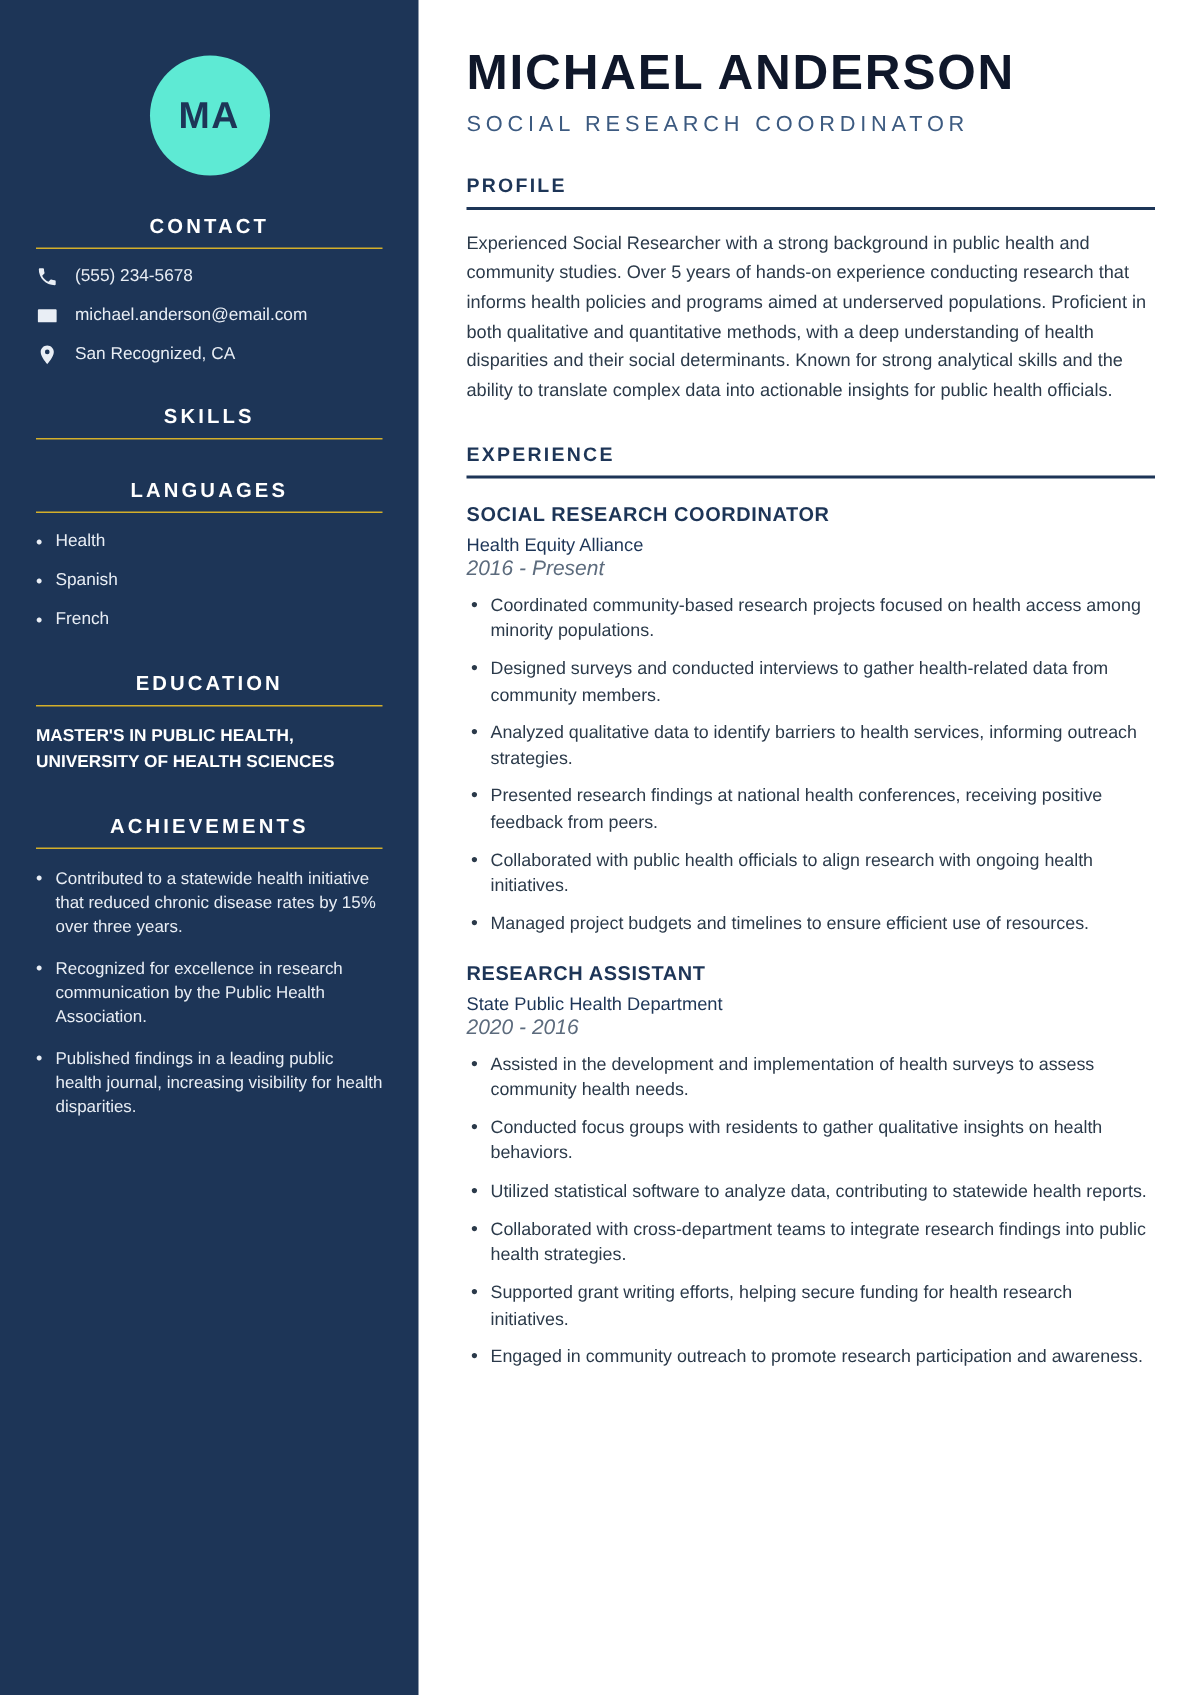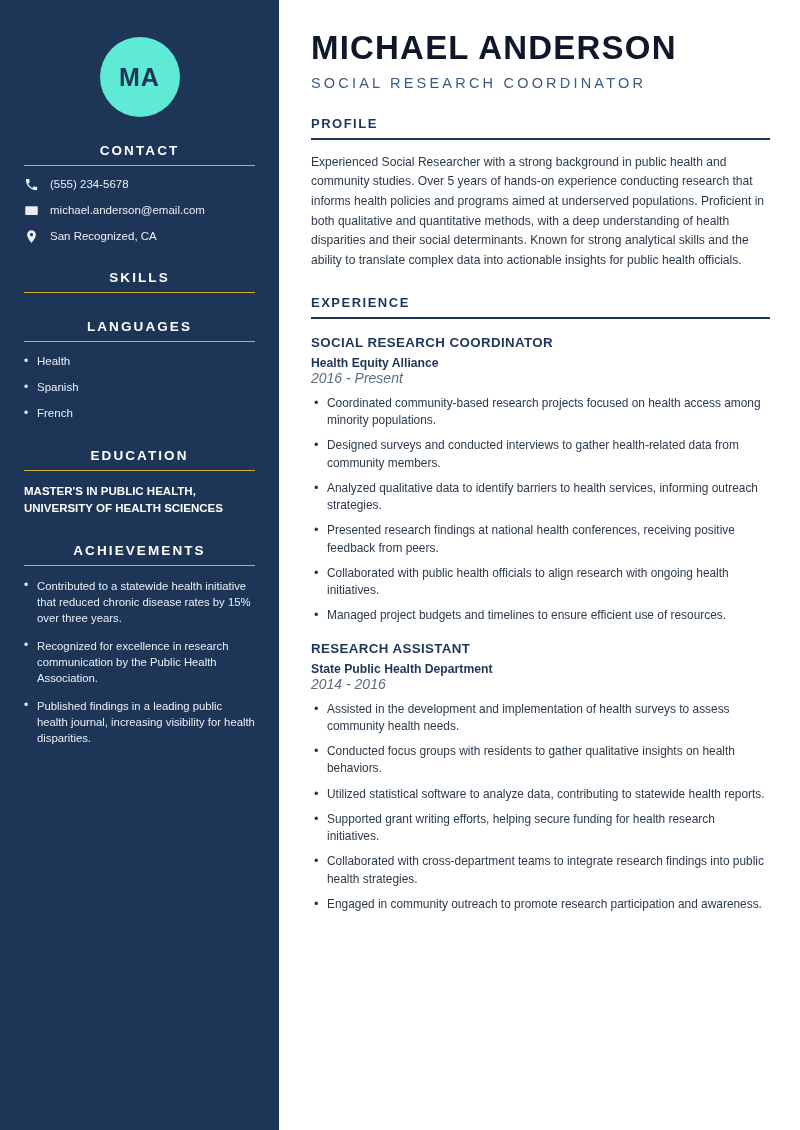--- a/index.html
+++ b/index.html
@@ -118,21 +118,21 @@
     font-size: 12.1px; line-height: 1.62; color: #2b3a4a;
     text-align: left;
   }
 
   .job { margin-top: 16px; }
   .job-title {
     font-size: 13.3px; font-weight: bold; color: #1d3557;
     letter-spacing: .4px; text-transform: uppercase;
   }
   .job-company {
-    font-size: 12.2px; font-weight: bold; color: #1d3557;
+    font-size: 12.2px; font-weight: normal; color: #1d3557;
     margin-top: 6px;
   }
   .job-dates {
     font-size: 14px; font-style: italic; color: #5c6b7d;
     margin-top: 0;
   }
   ul.bullets { list-style: none; margin-top: 9px; }
   ul.bullets li {
     position: relative;
     font-size: 11.9px; line-height: 1.45; color: #2b3a4a;
@@ -248,27 +248,27 @@
           <li>Analyzed qualitative data to identify barriers to health services, informing outreach strategies.</li>
           <li>Presented research findings at national health conferences, receiving positive feedback from peers.</li>
           <li>Collaborated with public health officials to align research with ongoing health initiatives.</li>
           <li>Managed project budgets and timelines to ensure efficient use of resources.</li>
         </ul>
       </div>
 
       <div class="job">
         <div class="job-title">RESEARCH ASSISTANT</div>
         <div class="job-company">State Public Health Department</div>
-        <div class="job-dates">2014 - 2016</div>
+        <div class="job-dates">2020 - 2016</div>
         <ul class="bullets">
           <li>Assisted in the development and implementation of health surveys to assess community health needs.</li>
           <li>Conducted focus groups with residents to gather qualitative insights on health behaviors.</li>
           <li>Utilized statistical software to analyze data, contributing to statewide health reports.</li>
+          <li>Collaborated with cross-department teams to integrate research findings into public health strategies.</li>
           <li>Supported grant writing efforts, helping secure funding for health research initiatives.</li>
-          <li>Collaborated with cross-department teams to integrate research findings into public health strategies.</li>
           <li>Engaged in community outreach to promote research participation and awareness.</li>
         </ul>
       </div>
 
     </section>
 
   </main>
 </div>
 
 </body></html>

